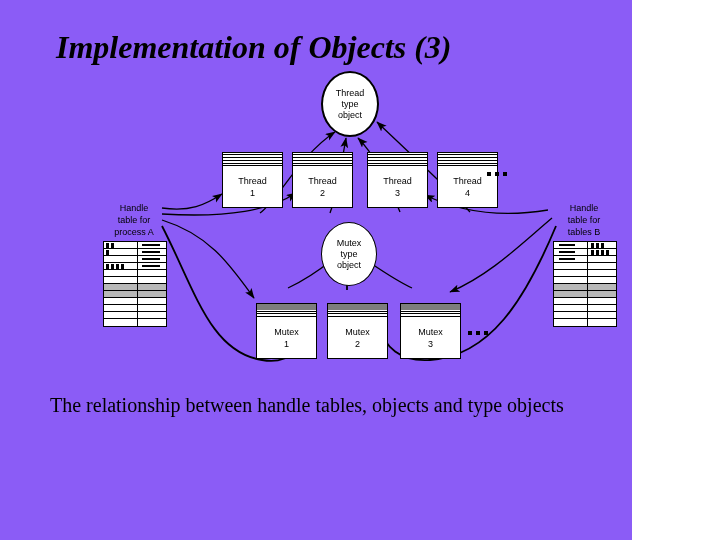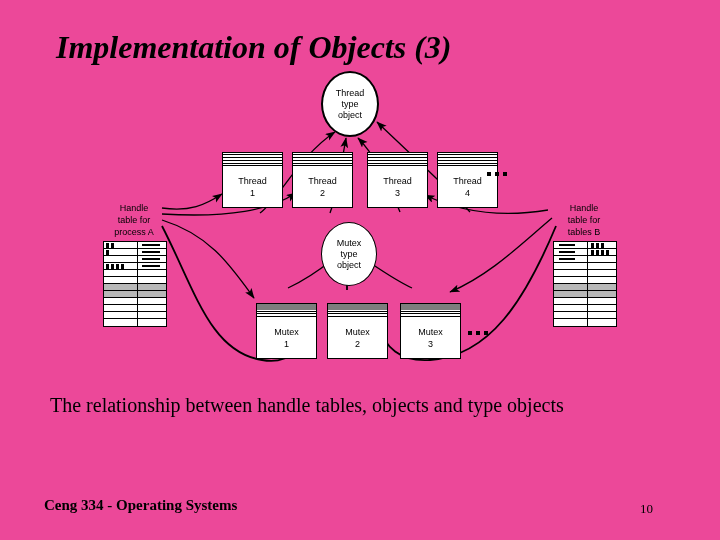--- a/index.html
+++ b/index.html
@@ -2,23 +2,23 @@
 <html><head>
 <meta charset="utf-8">
 <style>
   html, body {
     margin: 0;
     padding: 0;
     background: #ffffff;
   }
   #slide {
     position: relative;
-    width: 720px;
+    width: 632px;
     height: 540px;
-    background: #ec4899;
+    background: #8b5cf6;
     overflow: hidden;
     font-family: "Liberation Serif", serif;
     color: #000000;
   }
 
   
   #slide-title {
     position: absolute;
     left: 56px;
     top: 28px;
@@ -521,16 +521,15 @@
             <div class="ht-cell left"></div>
             <div class="ht-cell right"></div>
           </div>
       </div>
     </div>
 
   </div>
 
   <div id="diagram-caption">The relationship between handle tables, objects and type objects</div>
 
-  <div id="footer-course">Ceng 334 - Operating Systems</div>
   <div id="footer-pagenum">10</div>
 
 </div>
 
 </body></html>

